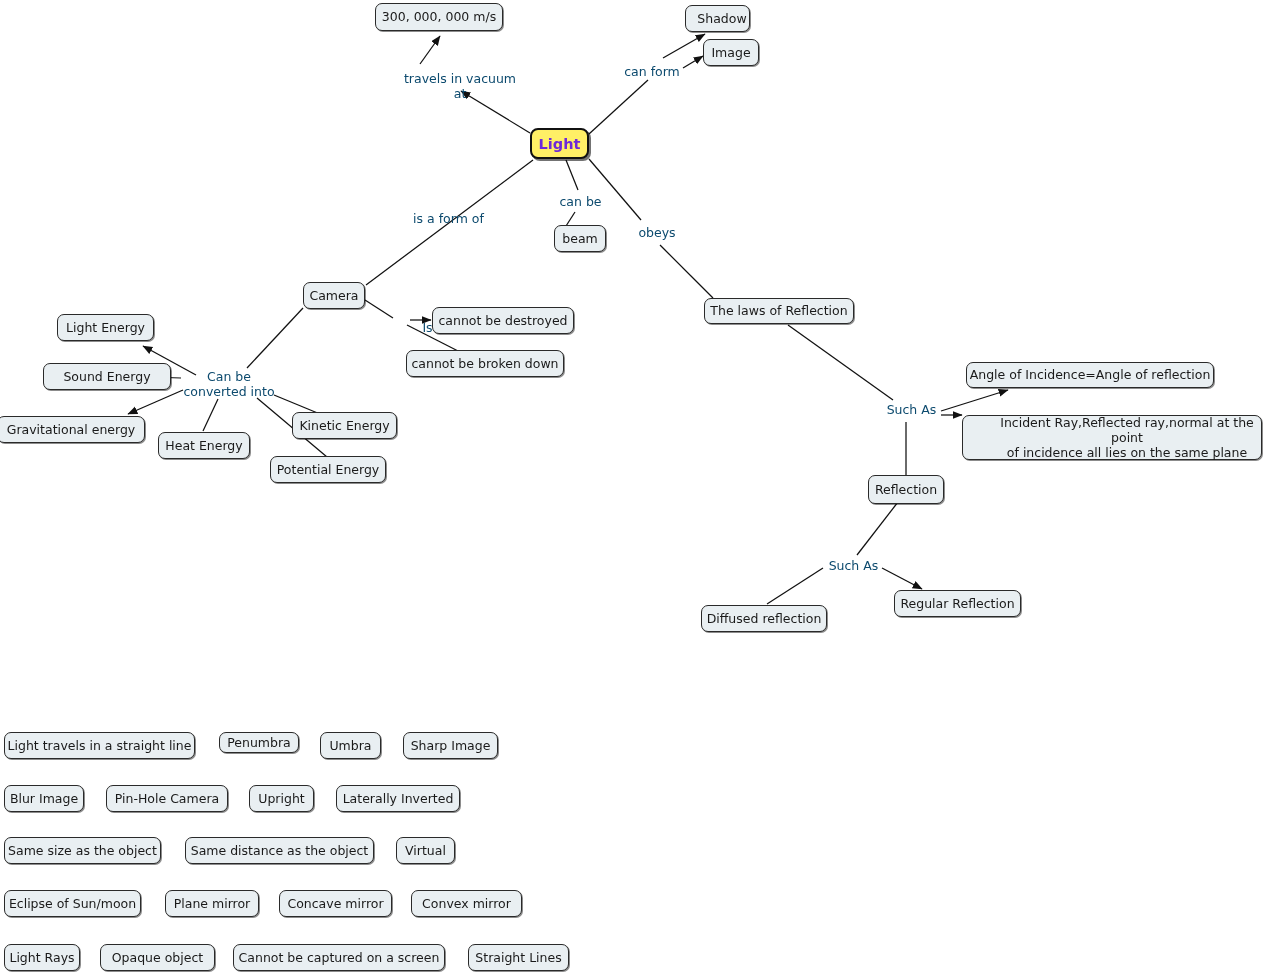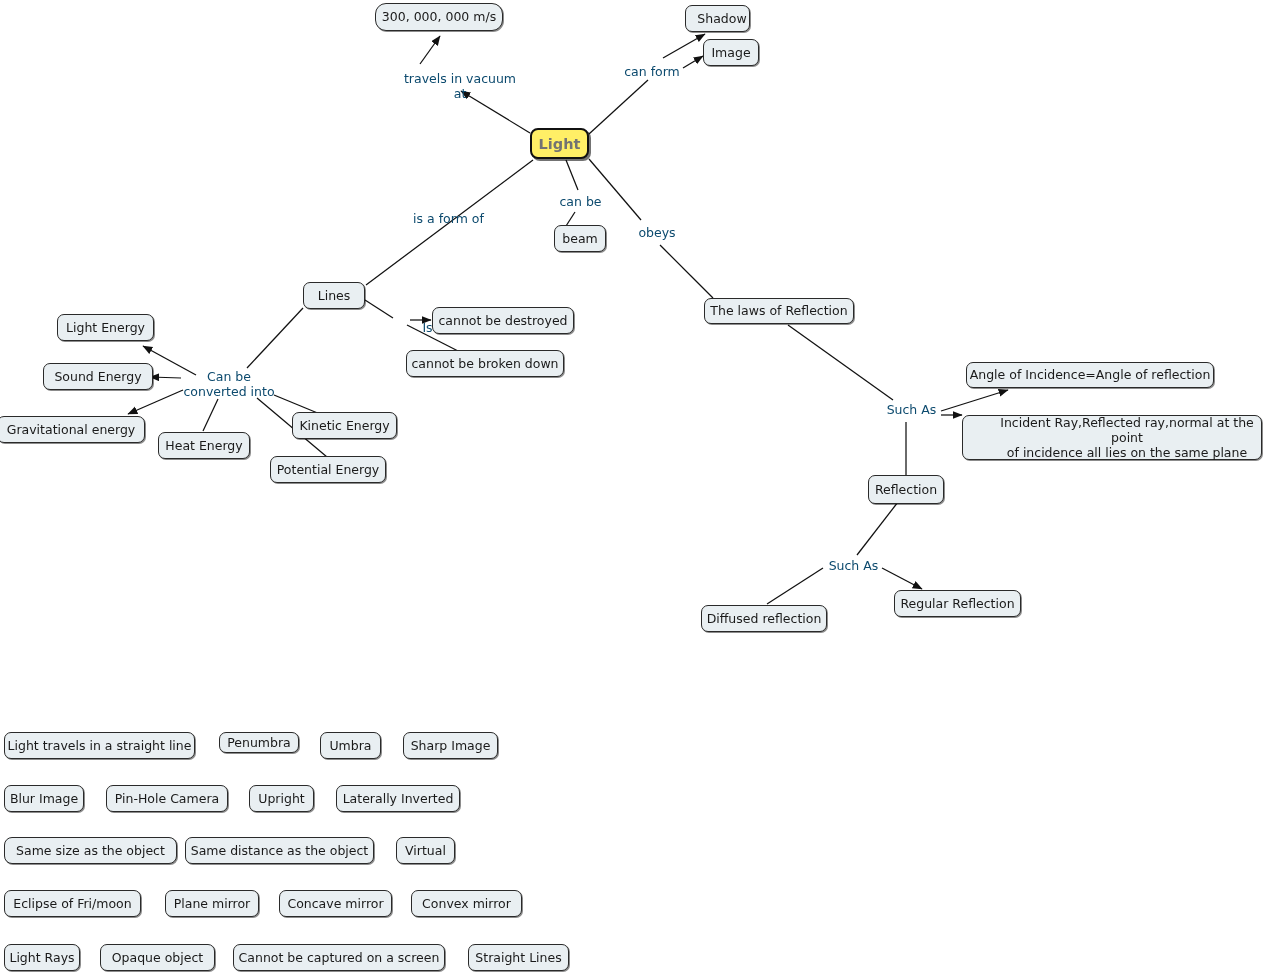--- a/index.html
+++ b/index.html
@@ -44,21 +44,21 @@
     box-shadow: 1px 1px 0 rgba(0,0,0,0.45);
   }
   .node.multiline {
     white-space: pre-line;
     line-height: 15px;
   }
   .node.root {
     background: #ffef66;
     border: 2px solid #111111;
     border-radius: 8px;
-    color: #737373;
+    color: #6d28d9;
     font-weight: bold;
     font-size: 14.5px;
     box-shadow: 2px 2px 0 rgba(0,0,0,0.55);
   }
   .link-label {
     position: absolute;
     color: #0c4a6e;
     font-family: "DejaVu Sans", sans-serif;
     font-size: 12.5px;
     line-height: 15px;
@@ -104,29 +104,29 @@
         <path d="M 941 415 L 962 415" marker-end="url(#arrowhead)"></path>
         <path d="M 906 422 L 906 475"></path>
         <path d="M 898 502 L 857 555"></path>
         <path d="M 823 568 L 767 604"></path>
         <path d="M 882 568 L 922 589" marker-end="url(#arrowhead)"></path>
       </g>
   </svg>
 
   <div id="node-layer">
       <div class="node root" style="left: 530px; top: 128px; width: 59px; height: 31px;">Light</div>
-      <div class="node" style="left: 375px; top: 3px; width: 128px; height: 28px; border-radius: 11px;">300, 000, 000 m/s</div>
+      <div class="node" style="left: 375px; top: 3px; width: 128px; height: 28px;">300, 000, 000 m/s</div>
       <div class="node" style="left: 685px; top: 5px; width: 65px; height: 27px; padding-left: 16px;">Shadow</div>
       <div class="node" style="left: 703px; top: 39px; width: 56px; height: 27px;">Image</div>
       <div class="node" style="left: 554px; top: 225px; width: 52px; height: 27px;">beam</div>
-      <div class="node" style="left: 303px; top: 282px; width: 62px; height: 27px;">Lines</div>
+      <div class="node" style="left: 303px; top: 282px; width: 62px; height: 27px;">Camera</div>
       <div class="node" style="left: 432px; top: 307px; width: 142px; height: 27px;">cannot be destroyed</div>
       <div class="node" style="left: 406px; top: 350px; width: 158px; height: 27px;">cannot be broken down</div>
       <div class="node" style="left: 57px; top: 314px; width: 97px; height: 27px;">Light Energy</div>
-      <div class="node" style="left: 43px; top: 363px; width: 110px; height: 27px;">Sound Energy</div>
+      <div class="node" style="left: 43px; top: 363px; width: 128px; height: 27px;">Sound Energy</div>
       <div class="node" style="left: -3px; top: 416px; width: 148px; height: 27px;">Gravitational energy</div>
       <div class="node" style="left: 158px; top: 432px; width: 92px; height: 27px;">Heat Energy</div>
       <div class="node" style="left: 292px; top: 412px; width: 105px; height: 27px;">Kinetic Energy</div>
       <div class="node" style="left: 270px; top: 456px; width: 116px; height: 27px;">Potential Energy</div>
       <div class="node" style="left: 704px; top: 298px; width: 150px; height: 26px;">The laws of Reflection</div>
       <div class="node" style="left: 966px; top: 362px; width: 248px; height: 26px;">Angle of Incidence=Angle of reflection</div>
       <div class="node multiline" style="left: 962px; top: 415px; width: 300px; height: 45px; padding-left: 37px;">Incident Ray,Reflected ray,normal at the point
 of incidence all lies on the same plane</div>
       <div class="node" style="left: 868px; top: 475px; width: 76px; height: 29px;">Reflection</div>
       <div class="node" style="left: 701px; top: 605px; width: 126px; height: 27px;">Diffused reflection</div>
@@ -146,24 +146,24 @@
     </div>
   <div id="unlinked-layer">
       <div class="node" style="left: 4px; top: 732px; width: 191px; height: 27px;">Light travels in a straight line</div>
       <div class="node" style="left: 219px; top: 732px; width: 80px; height: 21px;">Penumbra</div>
       <div class="node" style="left: 320px; top: 732px; width: 61px; height: 27px;">Umbra</div>
       <div class="node" style="left: 403px; top: 732px; width: 95px; height: 27px;">Sharp Image</div>
       <div class="node" style="left: 4px; top: 785px; width: 80px; height: 27px;">Blur Image</div>
       <div class="node" style="left: 106px; top: 785px; width: 122px; height: 27px;">Pin-Hole Camera</div>
       <div class="node" style="left: 249px; top: 785px; width: 65px; height: 27px;">Upright</div>
       <div class="node" style="left: 336px; top: 785px; width: 124px; height: 27px;">Laterally Inverted</div>
-      <div class="node" style="left: 4px; top: 837px; width: 173px; height: 27px; border-radius: 8px;">Same size as the object</div>
+      <div class="node" style="left: 4px; top: 837px; width: 157px; height: 27px;">Same size as the object</div>
       <div class="node" style="left: 185px; top: 837px; width: 189px; height: 27px;">Same distance as the object</div>
       <div class="node" style="left: 396px; top: 837px; width: 59px; height: 27px;">Virtual</div>
-      <div class="node" style="left: 4px; top: 890px; width: 137px; height: 27px;">Eclipse of Fri/moon</div>
+      <div class="node" style="left: 4px; top: 890px; width: 137px; height: 27px;">Eclipse of Sun/moon</div>
       <div class="node" style="left: 165px; top: 890px; width: 94px; height: 27px;">Plane mirror</div>
       <div class="node" style="left: 279px; top: 890px; width: 113px; height: 27px;">Concave mirror</div>
       <div class="node" style="left: 411px; top: 890px; width: 111px; height: 27px;">Convex mirror</div>
       <div class="node" style="left: 4px; top: 944px; width: 76px; height: 27px;">Light Rays</div>
       <div class="node" style="left: 100px; top: 944px; width: 115px; height: 27px;">Opaque object</div>
       <div class="node" style="left: 233px; top: 944px; width: 212px; height: 27px;">Cannot be captured on a screen</div>
       <div class="node" style="left: 468px; top: 944px; width: 101px; height: 27px;">Straight Lines</div>
     </div>
 
 </div>

